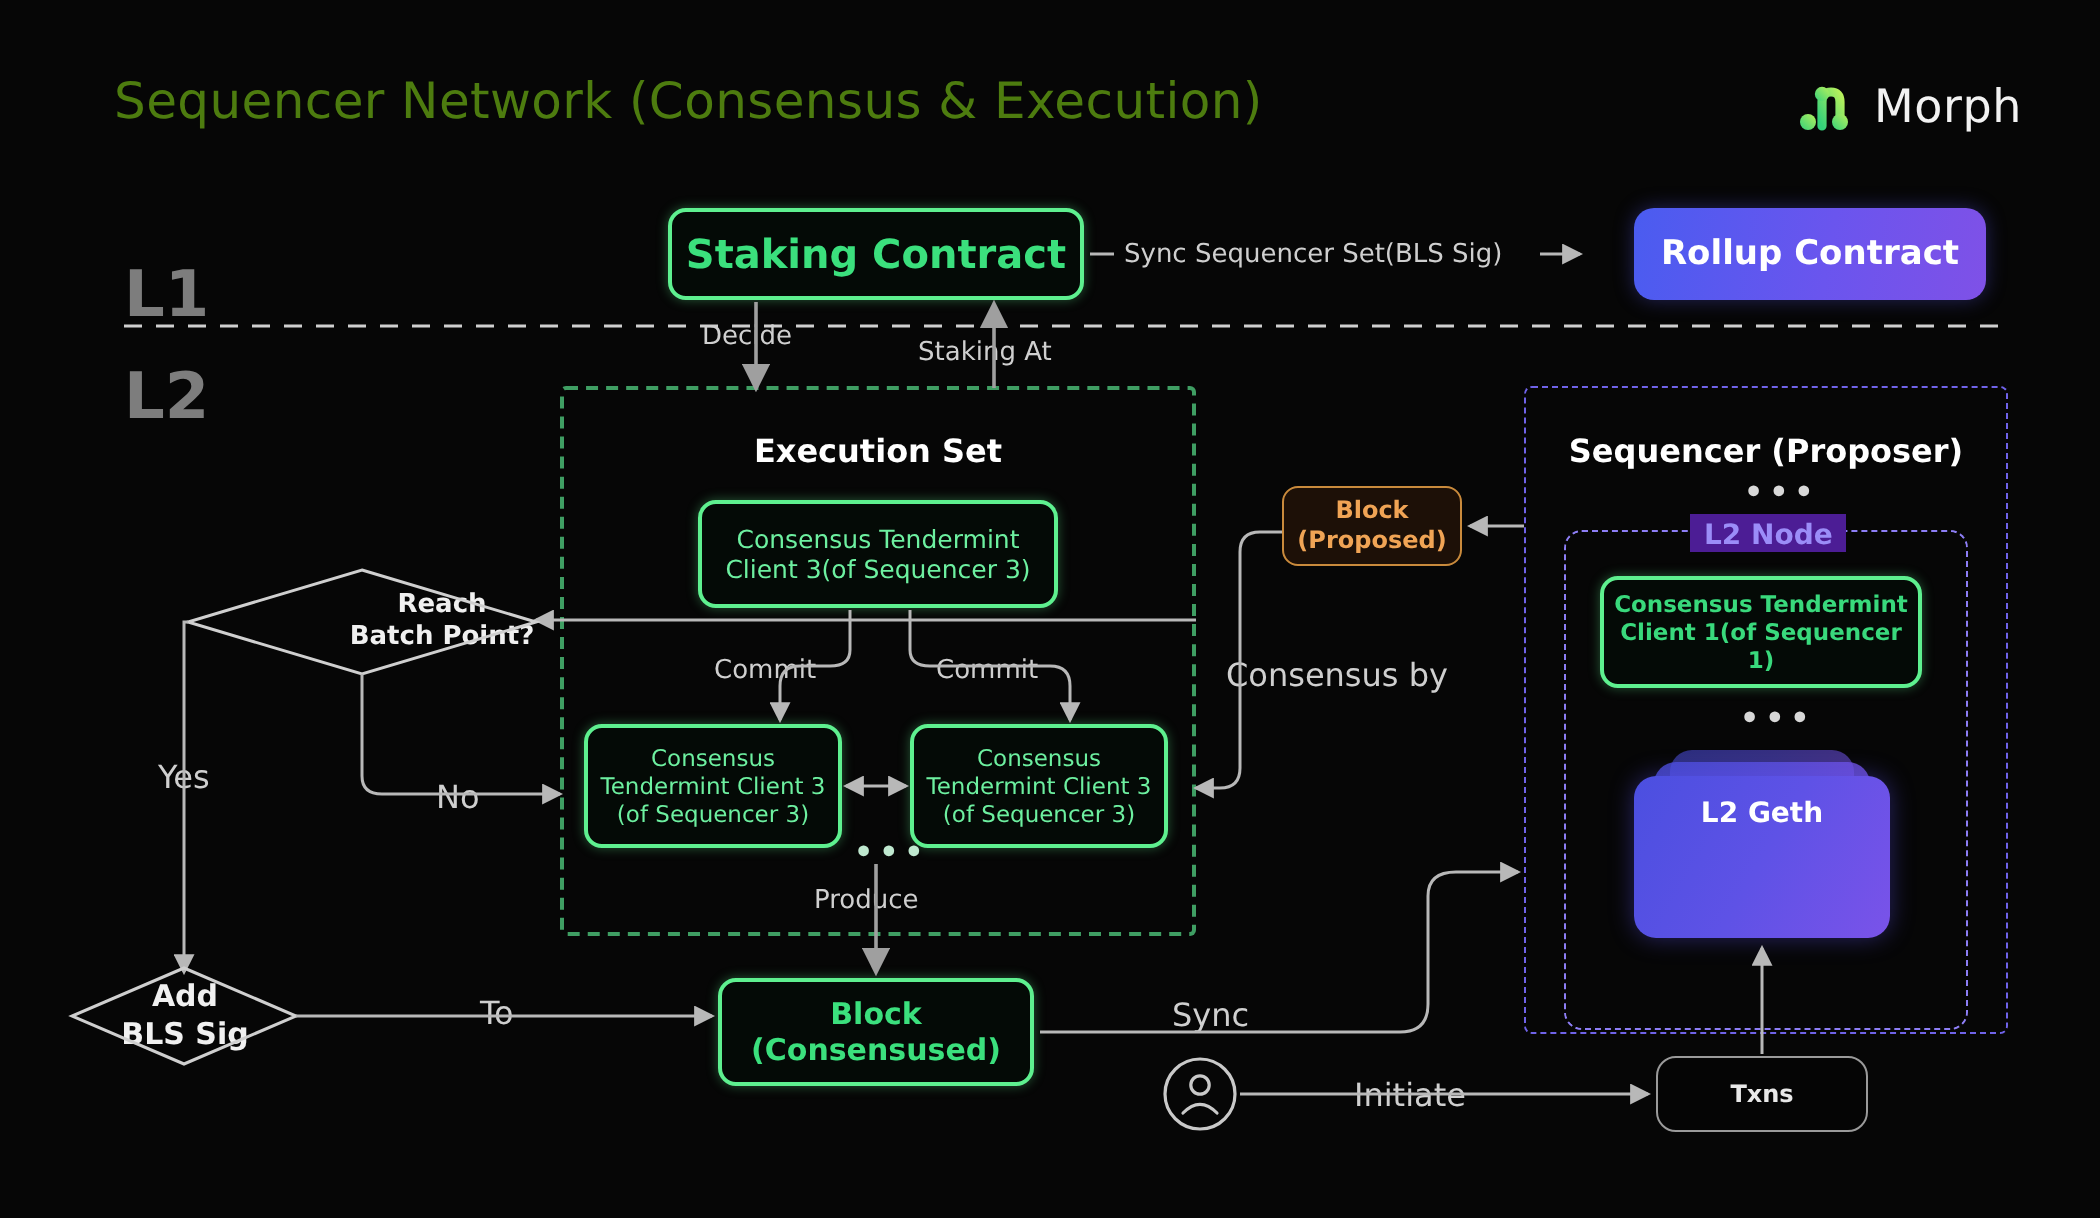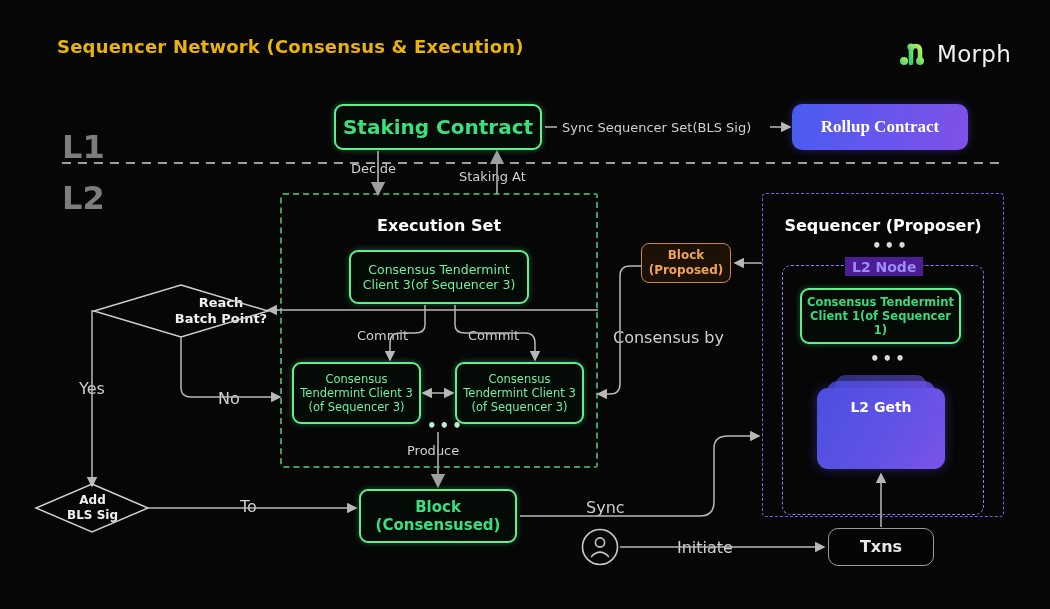--- a/index.html
+++ b/index.html
@@ -6,21 +6,21 @@
   body{
     width:1050px;height:609px;position:relative;overflow:hidden;
     font-family:"DejaVu Sans","Liberation Sans",sans-serif;
     background:#060606;
   }
   #stage{position:absolute;inset:0;}
   .abs{position:absolute;box-sizing:border-box;}
 
   
   #title{
-    left:57px;top:36px;font-size:18px;font-weight:bold;color:#eab308;
+    left:57px;top:36px;font-size:25px;font-weight:normal;color:#4d7c0f;
     letter-spacing:.2px;white-space:nowrap;
   }
   #logo{left:900px;top:40px;display:flex;align-items:center;gap:7px;}
   #logo-word{font-size:23px;color:#f2f2f2;letter-spacing:.3px;}
 
   
   .layer-label{font-size:32px;font-weight:bold;color:#7d7d7d;}
 
   
   .node{
@@ -109,21 +109,21 @@
     <span id="logo-word">Morph</span>
   </div>
 
   <div class="abs layer-label" style="left:62px;top:128px;">L1</div>
   <div class="abs layer-label" style="left:62px;top:179px;">L2</div>
 
   <div class="abs node green-node" style="left:334px;top:104px;width:208px;height:46px;font-size:20px;">Staking Contract</div>
 
   <div class="abs edge-label" style="left:562px;top:120px;">Sync Sequencer Set(BLS Sig)</div>
 
-  <div class="abs node rollup" style="left:792px;top:104px;width:176px;height:46px;font-size:17px;font-family:Liberation Serif, serif;">Rollup Contract</div>
+  <div class="abs node rollup" style="left:817px;top:104px;width:176px;height:46px;font-size:17px;">Rollup Contract</div>
 
   <div class="abs edge-label" style="left:351px;top:161px;">Decide</div>
   <div class="abs edge-label" style="left:459px;top:169px;">Staking At</div>
 
   <div class="abs dash-green" style="left:280px;top:193px;width:318px;height:275px;"></div>
 
   <div class="abs panel-title" style="left:280px;top:216px;width:318px;">Execution Set</div>
 
   <div class="abs node green-node thin" style="left:349px;top:250px;width:180px;height:54px;font-size:12.5px;flex-direction:column;">
     <span>Consensus Tendermint</span>
@@ -183,21 +183,21 @@
   </div>
 
   <div class="abs" style="left:50px;top:285px;width:262px;height:52px;display:flex;align-items:center;justify-content:center;">
     <div style="text-align:center;color:#f0f0f0;font-size:13px;font-weight:bold;line-height:1.25;position:relative;left:40px;">
       <div>Reach</div>
       <div>Batch Point?</div>
     </div>
   </div>
 
   <div class="abs" style="left:45px;top:483px;width:95px;height:50px;display:flex;align-items:center;justify-content:center;">
-    <div style="text-align:center;color:#f0f0f0;font-size:12px;font-weight:bold;line-height:1.25;">
+    <div style="text-align:center;color:#f0f0f0;font-size:15px;font-weight:bold;line-height:1.25;">
       <div>Add</div>
       <div>BLS Sig</div>
     </div>
   </div>
 
   <div class="abs edge-label big" style="left:79px;top:379px;">Yes</div>
   <div class="abs edge-label big" style="left:218px;top:389px;">No</div>
   <div class="abs edge-label big" style="left:240px;top:497px;">To</div>
 
   <div class="abs node green-node" style="left:359px;top:489px;width:158px;height:54px;font-size:15px;flex-direction:column;">
@@ -210,21 +210,21 @@
   <div class="abs" style="left:581px;top:528px;width:38px;height:38px;">
     <svg width="38" height="38" viewBox="0 0 38 38">
       <circle cx="19" cy="19" r="17.5" fill="none" stroke="#c9c9c9" stroke-width="1.6"></circle>
       <circle cx="19" cy="14.5" r="4.6" fill="none" stroke="#c9c9c9" stroke-width="1.6"></circle>
       <path d="M10.5 28.5 Q19 19.8 27.5 28.5" fill="none" stroke="#c9c9c9" stroke-width="1.6" stroke-linecap="round"></path>
     </svg>
   </div>
 
   <div class="abs edge-label big" style="left:677px;top:538px;">Initiate</div>
 
-  <div class="abs node gray-node" style="left:828px;top:528px;width:106px;height:38px;font-size:16px;">Txns</div>
+  <div class="abs node gray-node" style="left:828px;top:528px;width:106px;height:38px;font-size:12px;">Txns</div>
 
   <svg class="overlay">
     <defs>
       <marker id="arrow" viewBox="0 0 10 10" refX="8.5" refY="5" markerWidth="7" markerHeight="7" orient="auto-start-reverse">
         <path d="M 0 0 L 10 5 L 0 10 z" fill="#b8b8b8"></path>
       </marker>
       <marker id="arrowL" viewBox="0 0 10 10" refX="8.5" refY="5" markerWidth="8" markerHeight="8" orient="auto-start-reverse">
         <path d="M 0 0 L 10 5 L 0 10 z" fill="#9f9f9f"></path>
       </marker>
     </defs>

